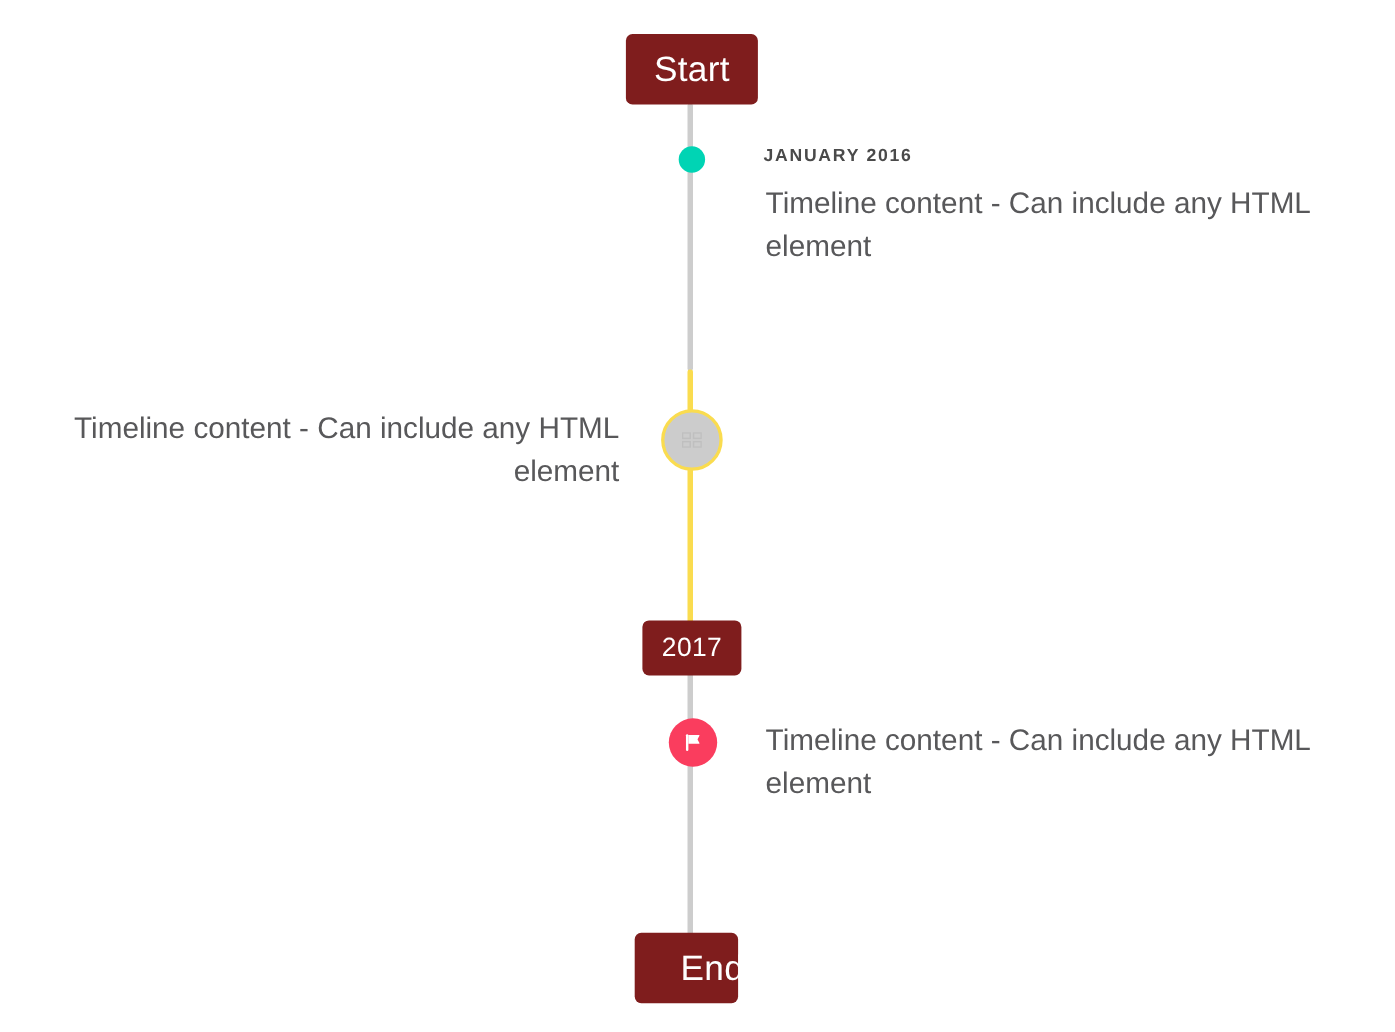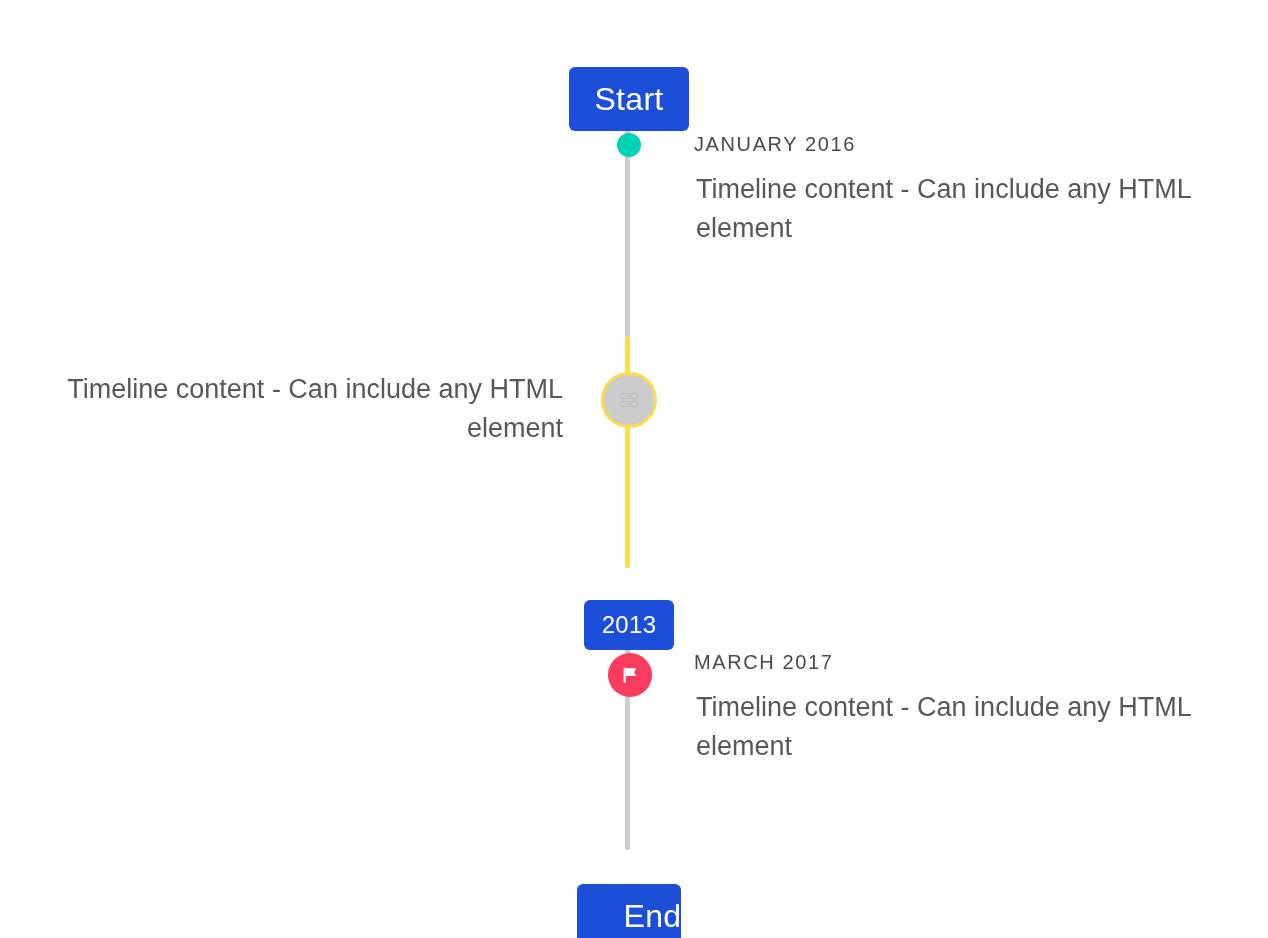--- a/index.html
+++ b/index.html
@@ -30,43 +30,42 @@
     width: 5px;
     border-radius: 2px;
   }
   .spine-grey-top    { top: 94px;  height: 243px; background: #cdcdcd; }
   .spine-yellow      { top: 336px; height: 232px; background: #fadc4f; }
   .spine-grey-bottom { top: 610px; height: 240px; background: #cdcdcd; }
 
   
   .chip {
     position: absolute;
-    background: #1d4ed8;
+    background: #7f1d1d;
     color: #ffffff;
     border-radius: 6px;
     display: flex;
     align-items: center;
     justify-content: center;
     letter-spacing: 0.3px;
     font-weight: 400;
-    margin-top: 36px;
   }
   .chip-start {
     left: 569px; top: 31px;
     width: 120px; height: 64px;
     font-size: 32px;
   }
   .chip-mid {
     left: 584px; top: 564px;
     width: 90px; height: 50px;
     font-size: 24px;
   }
   .chip-end {
     left: 577px; top: 848px;
-    width: 104px; height: 64px;
+    width: 94px; height: 64px;
     font-size: 32px;
     padding-left: 47px;
   }
 
   
   .marker {
     position: absolute;
     border-radius: 50%;
     display: flex;
     align-items: center;
@@ -95,22 +94,22 @@
   .marker-flag svg { display: block; }
 
   
   .entry {
     position: absolute;
   }
   .entry-right { left: 694px; width: 530px; text-align: left; }
   .entry-left  { left: 40px;  width: 525px; text-align: right; }
 
   .entry-date {
-    font-size: 20px;
-    font-weight: normal;
+    font-size: 16px;
+    font-weight: bold;
     letter-spacing: 1.6px;
     color: #4a4a4a;
     margin: 0 0 16px 0;
     line-height: 1;
   }
   .entry-body {
     font-size: 27px;
     font-weight: 300;
     line-height: 1.46;
     color: #58585a;
@@ -145,30 +144,29 @@
         <rect x="10.5" y="0.5" width="7" height="5" fill="none" stroke="#888" stroke-width="1.4"></rect>
         <rect x="0.5" y="8.5" width="7" height="5" fill="none" stroke="#888" stroke-width="1.4"></rect>
         <rect x="10.5" y="8.5" width="7" height="5" fill="none" stroke="#888" stroke-width="1.4"></rect>
       </svg>
     </span>
   </div>
   <div class="entry entry-left entry-feb">
     <p class="entry-body">Timeline content - Can include any HTML element</p>
   </div>
 
-  <div class="chip chip-mid">2013</div>
+  <div class="chip chip-mid">2017</div>
 
   <div class="marker marker-flag">
     <span>
       <svg width="22" height="22" viewBox="0 0 22 22" aria-hidden="true">
         <rect x="4.6" y="3.4" width="2.2" height="15.4" rx="1.1" fill="#ffffff"></rect>
         <path d="M6.8 4.2 h9.6 a0.5 0.5 0 0 1 0.45 0.72 l-1.6 3.0 a0.5 0.5 0 0 0 0 0.47 l1.6 3.0 a0.5 0.5 0 0 1 -0.45 0.73 h-9.6 z" fill="#ffffff"></path>
       </svg>
     </span>
   </div>
   <div class="entry entry-right entry-mar">
-    <p class="entry-date">MARCH 2017</p>
     <p class="entry-body">Timeline content - Can include any HTML element</p>
   </div>
 
   <div class="chip chip-end">End</div>
 
 </div>
 
 </body></html>

